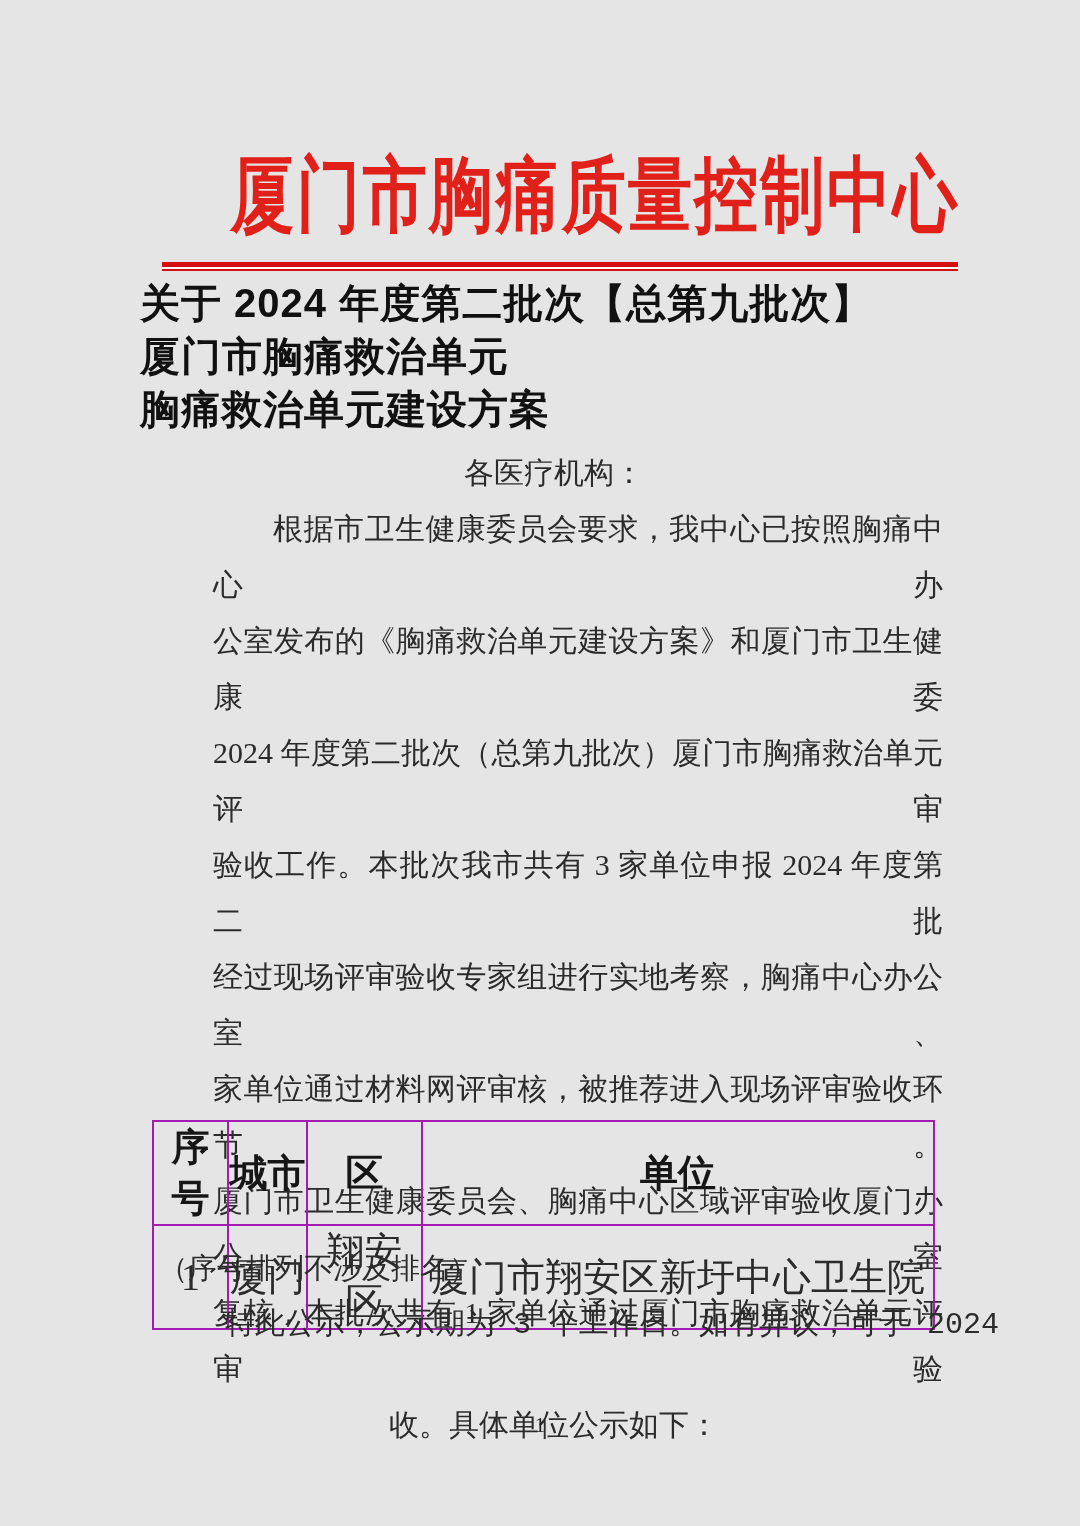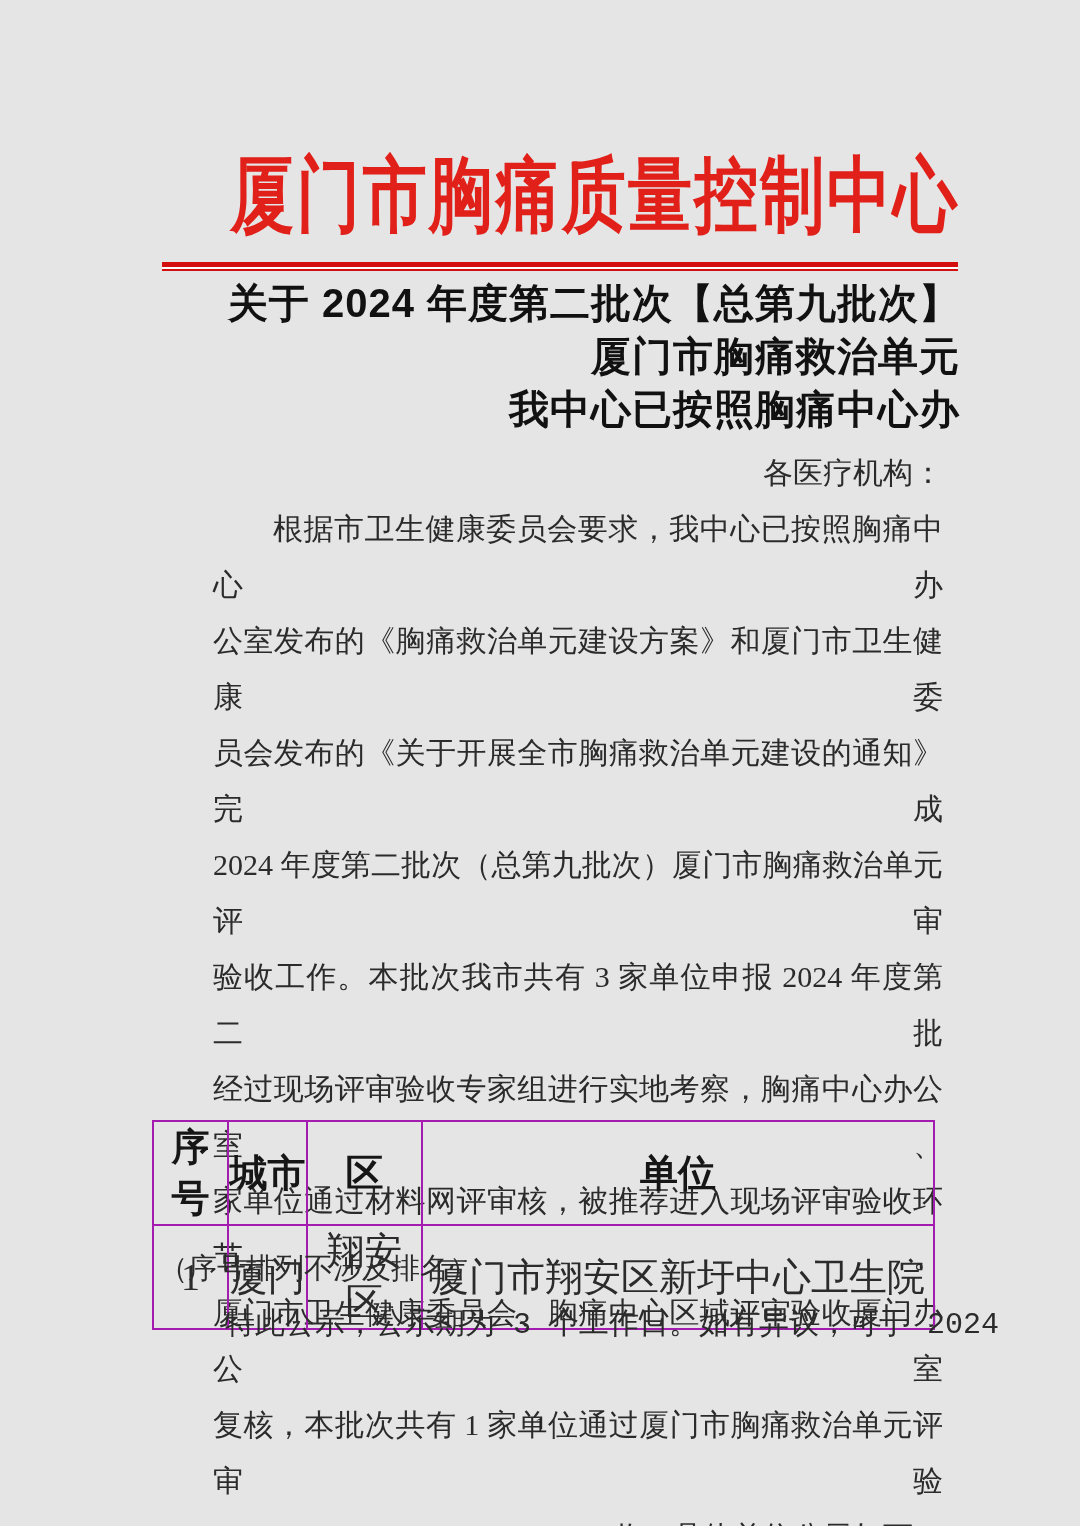--- a/index.html
+++ b/index.html
@@ -32,38 +32,38 @@
   
   .rule { position: absolute; top: 262px; left: 162px; width: 796px; }
   .rule .thick { height: 5px; background: #d40f0f; }
   .rule .gap   { height: 2px; background: #ffffff; }
   .rule .thin  { height: 2px; background: #d40f0f; }
 
   
   .doc-title {
     position: absolute;
     top: 277px; left: 140px; width: 820px;
-    text-align: right;
+    text-align: left;
     font-family: "Liberation Sans", "DejaVu Sans", sans-serif;
     font-weight: 900;
     font-size: 40px;
     line-height: 53px;
     color: #111111;
     letter-spacing: 1px;
   }
 
   
   .body-text {
     position: absolute;
     top: 445px; left: 165px; width: 778px;
     font-size: 30px;
     line-height: 56px;
     color: #2b2b2b;
   }
-  .body-text .line { text-align: right; white-space: nowrap; }
+  .body-text .line { text-align: center; white-space: nowrap; }
   .body-text .line.j {
     white-space: normal;
     text-align: justify;
     text-align-last: justify;
     text-justify: inter-character;
     margin-left: 48px;
   }
   .body-text .indent { text-indent: 60px; }
 
   
@@ -132,28 +132,27 @@
 
   <div class="rule">
     <div class="thick" style="background: rgb(212, 15, 15);"></div>
     <div class="gap"></div>
     <div class="thin" style="background: rgb(212, 15, 15);"></div>
   </div>
 
   <div class="doc-title">
     <div>关于 2024 年度第二批次【总第九批次】</div>
     <div>厦门市胸痛救治单元</div>
-    <div>我中心已按照胸痛中心办</div>
+    <div>胸痛救治单元建设方案</div>
   </div>
 
   <div class="body-text">
     <div class="line">各医疗机构：</div>
     <div class="line j indent">根据市卫生健康委员会要求，我中心已按照胸痛中心办</div>
     <div class="line j">公室发布的《胸痛救治单元建设方案》和厦门市卫生健康委</div>
-    <div class="line j">员会发布的《关于开展全市胸痛救治单元建设的通知》完成</div>
     <div class="line j">2024 年度第二批次（总第九批次）厦门市胸痛救治单元评审</div>
     <div class="line j">验收工作。本批次我市共有 3 家单位申报 2024 年度第二批</div>
     <div class="line j">经过现场评审验收专家组进行实地考察，胸痛中心办公室、</div>
     <div class="line j">家单位通过材料网评审核，被推荐进入现场评审验收环节。</div>
     <div class="line j">厦门市卫生健康委员会、胸痛中心区域评审验收厦门办公室</div>
     <div class="line j">复核，本批次共有 1 家单位通过厦门市胸痛救治单元评审验</div>
     <div class="line">收。具体单位公示如下：</div>
   </div>
 
   <table class="results">

